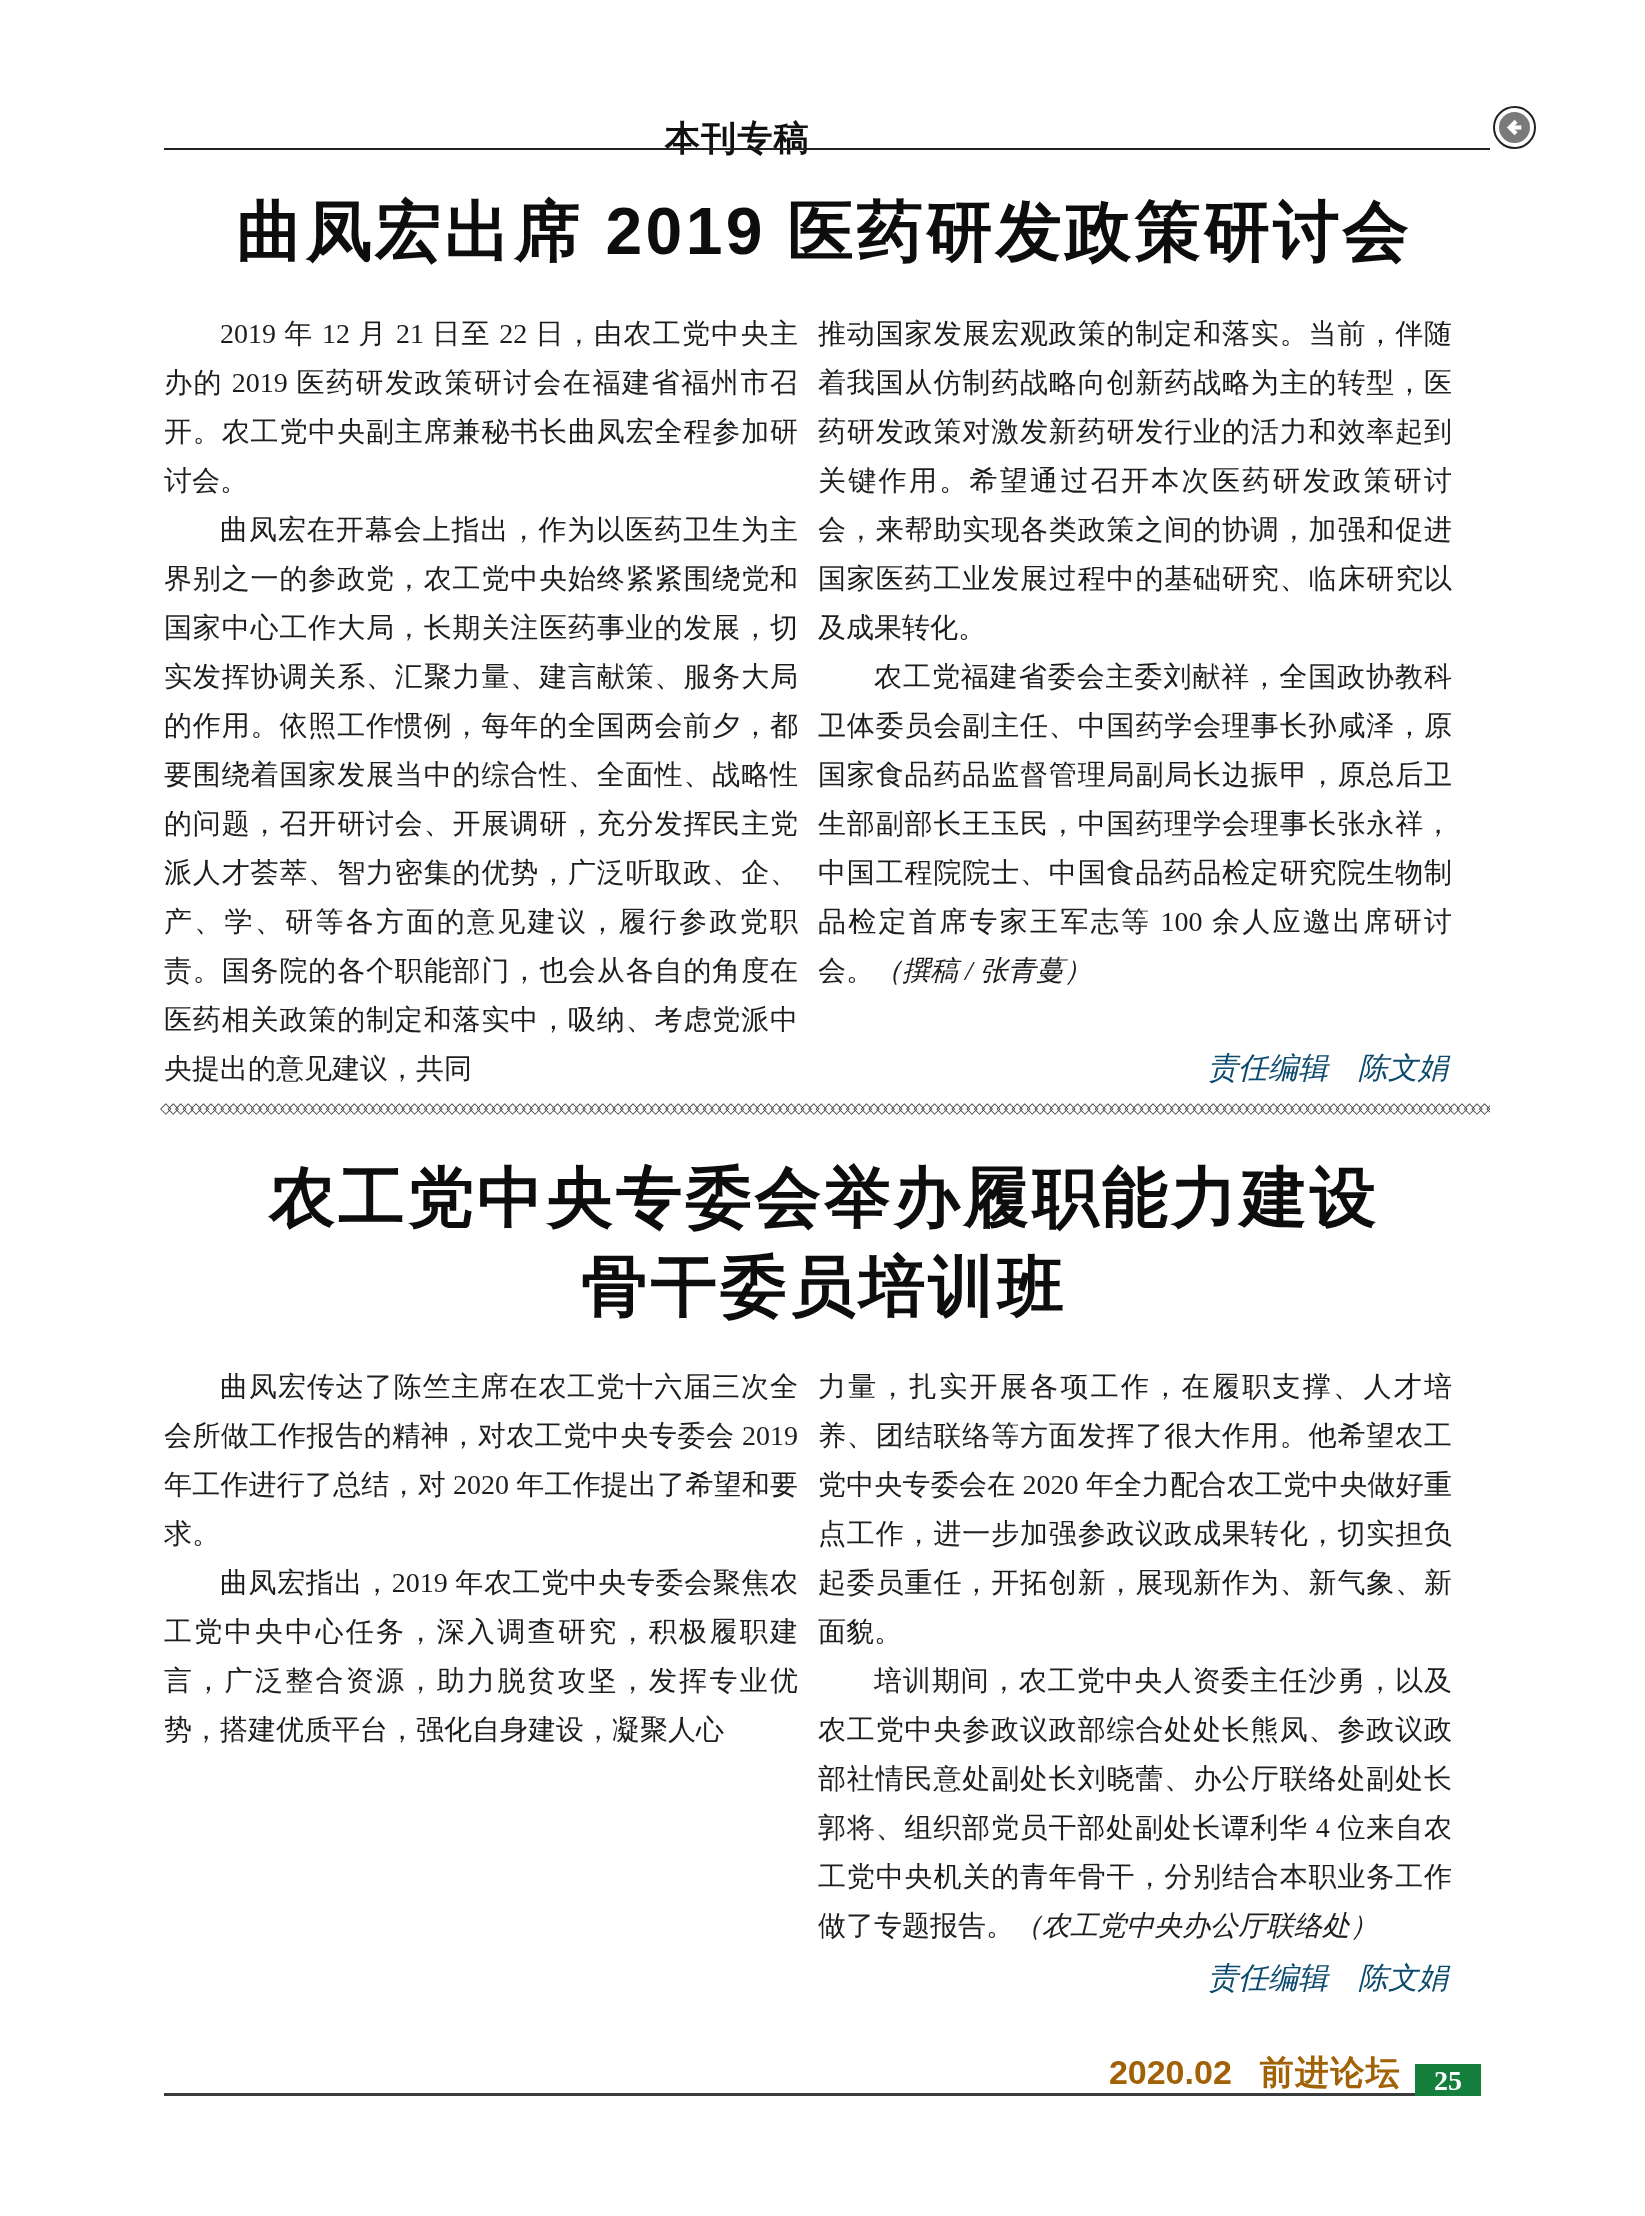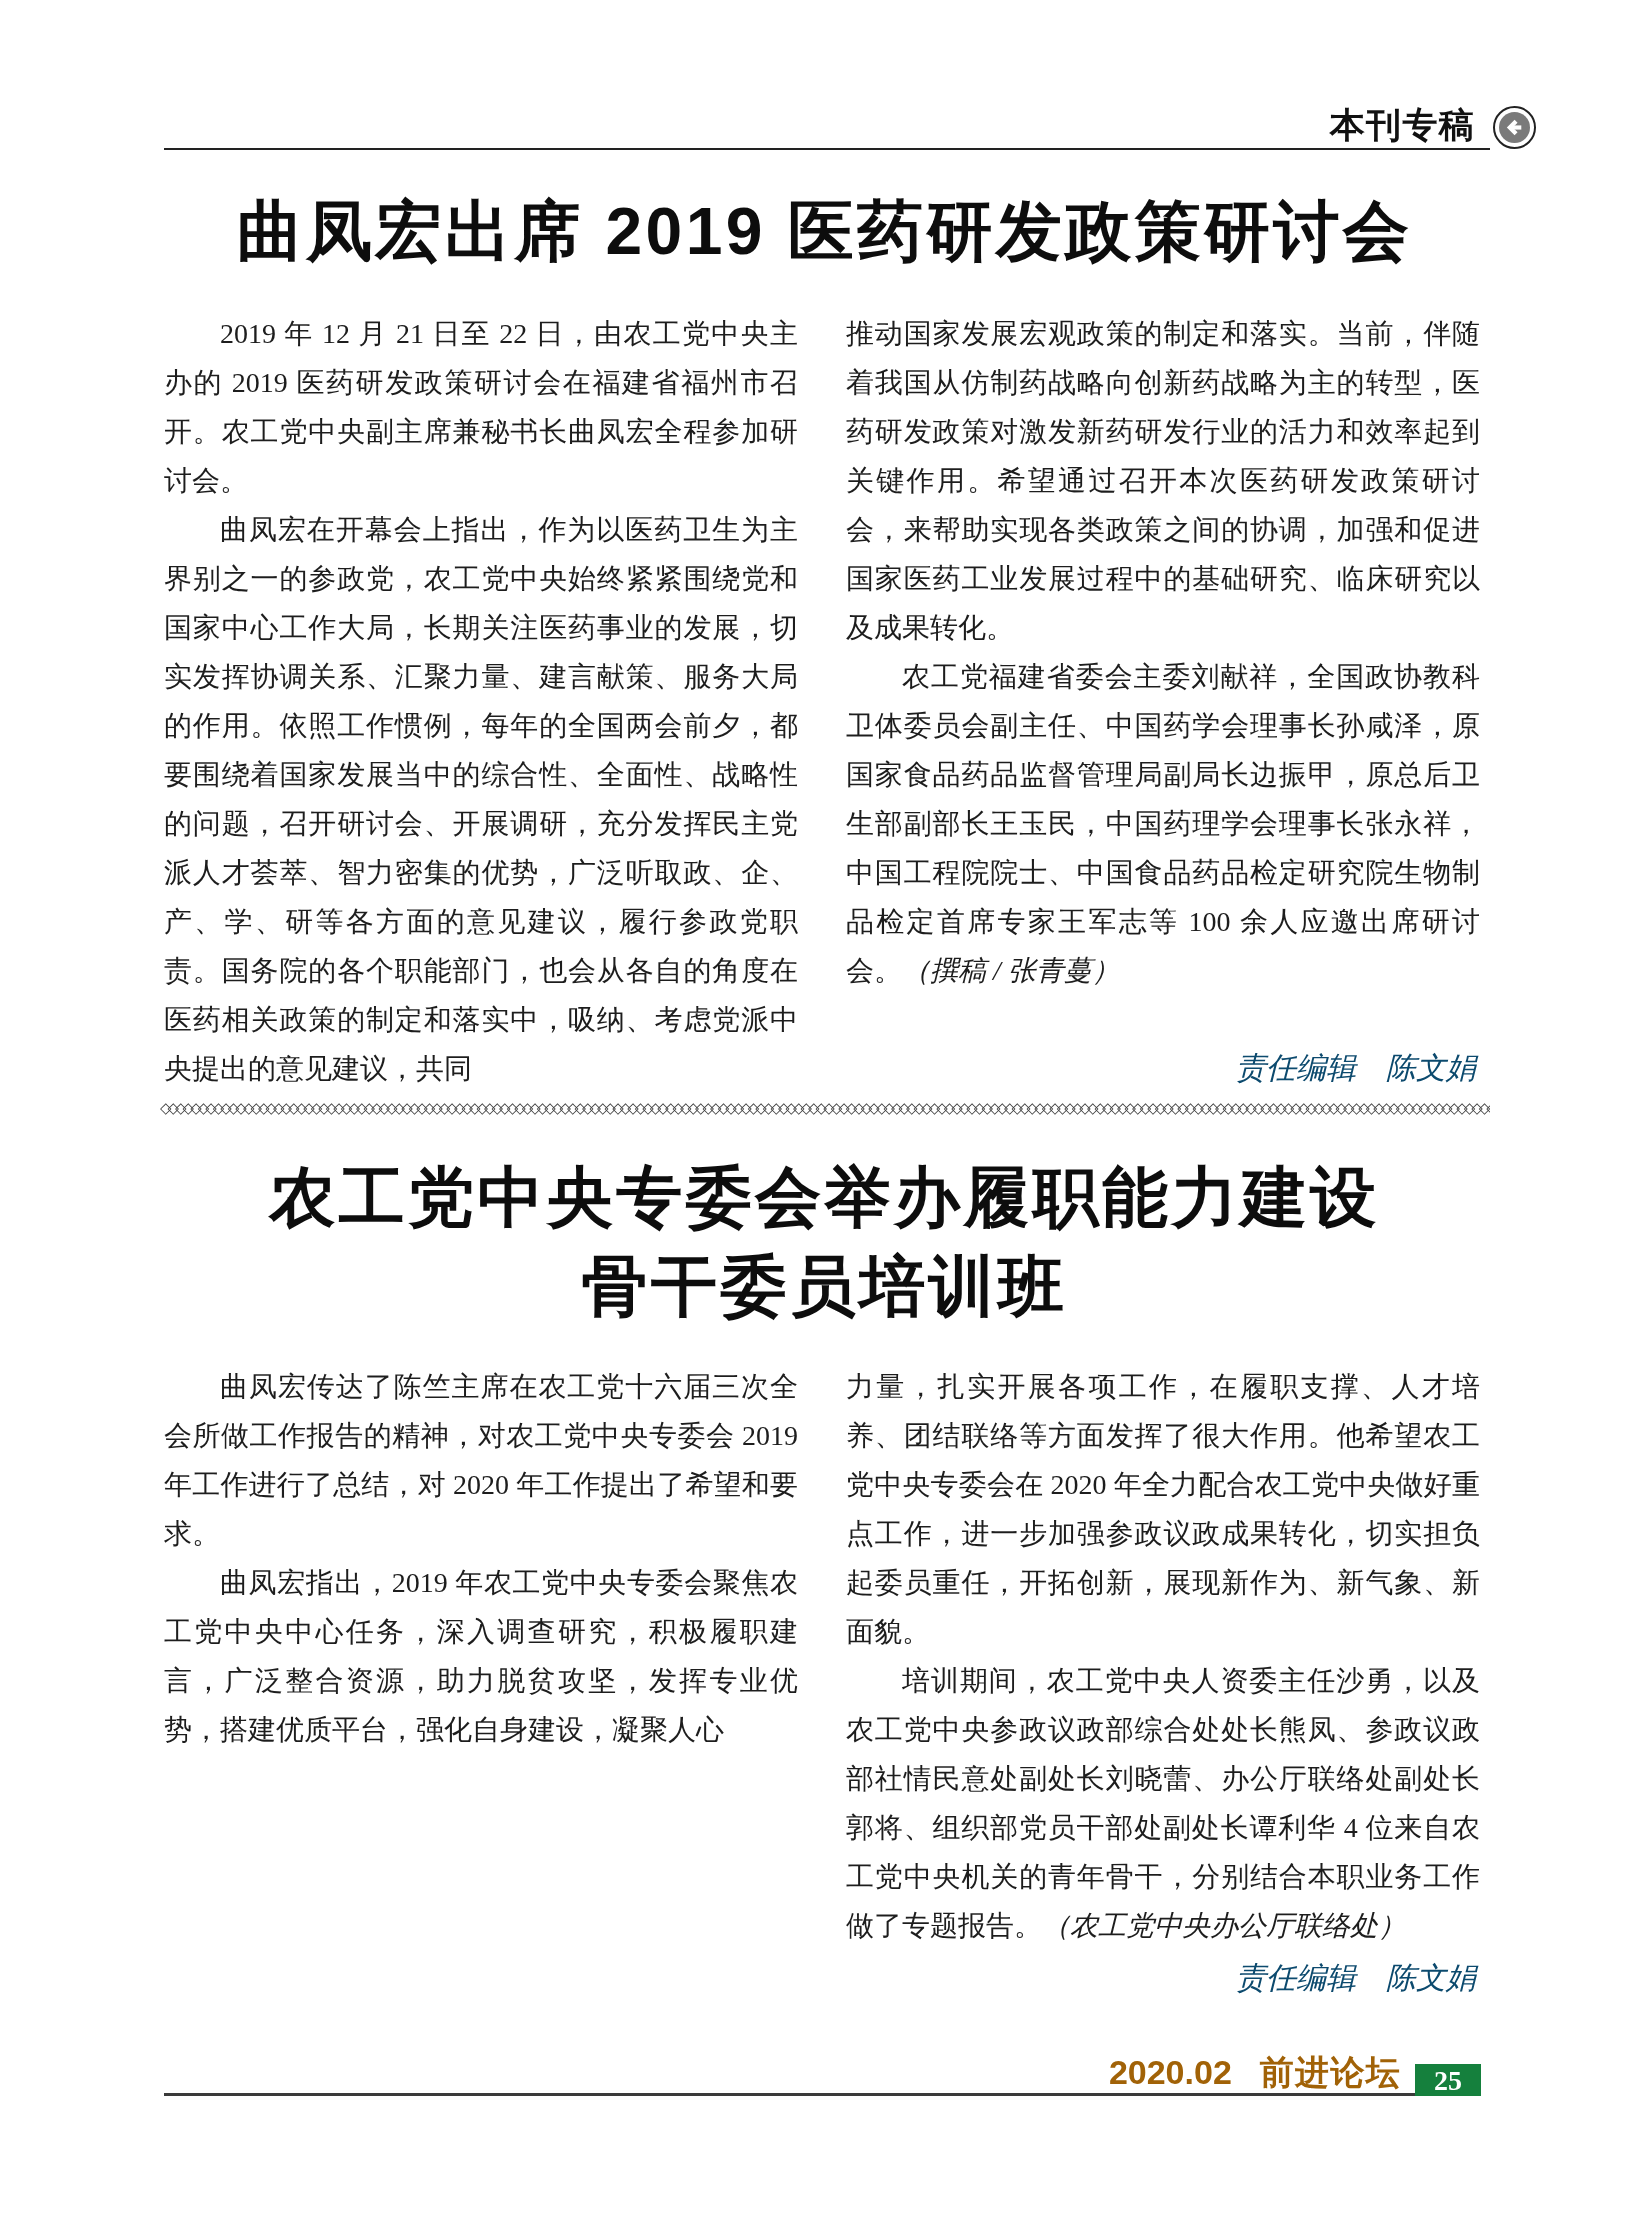--- a/index.html
+++ b/index.html
@@ -10,22 +10,22 @@
     font-family:"Liberation Serif","DejaVu Serif",serif;
     color:#1f1f1f;
     overflow:hidden;
   }
   
   .header-rule{
     position:absolute;left:164px;top:148px;width:1326px;height:2px;
     background:#222;
   }
   .header-label{
-    position:absolute;left:0;top:105px;width:1475px;height:40px;
-    text-align:right;
+    position:absolute;left:0;top:118px;width:1475px;height:40px;
+    text-align:center;
     font-family:"Liberation Sans","DejaVu Sans",sans-serif;
     font-weight:bold;font-size:35px;line-height:40px;color:#111;
     letter-spacing:1.3px;
   }
   .header-icon{
     position:absolute;left:1493px;top:106px;width:43px;height:43px;
     border:2px solid #222;border-radius:50%;box-sizing:border-box;
     background:#fff;
   }
   .header-icon .disc{
@@ -39,21 +39,21 @@
     text-align:center;
     font-family:"Liberation Sans","DejaVu Sans",sans-serif;
     font-weight:bold;color:#0d0d0d;
     font-size:66px;line-height:89px;letter-spacing:3.4px;
   }
   .title-1{top:187px;}
   .title-2{top:1153px;}
   
   .article-body{
     position:absolute;left:164px;width:1321px;
-    display:flex;gap:48px;
+    display:flex;gap:20px;
   }
   .body-1{top:309px;}
   .body-2{top:1362px;}
   .colwrap{width:634px;}
   .para{
     margin:0;
     font-size:28px;line-height:49px;
     text-align:justify;
     color:#1d1d1d;
   }

